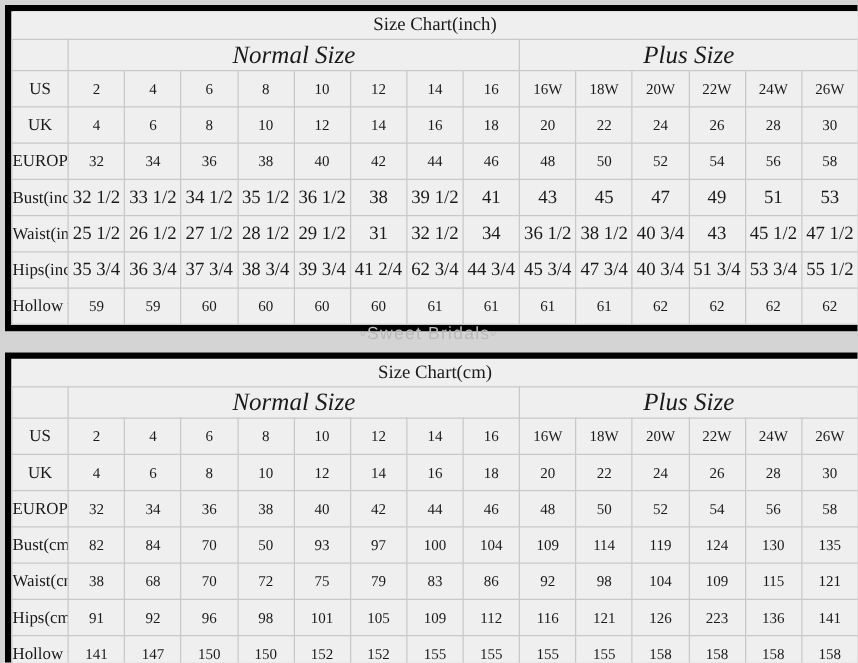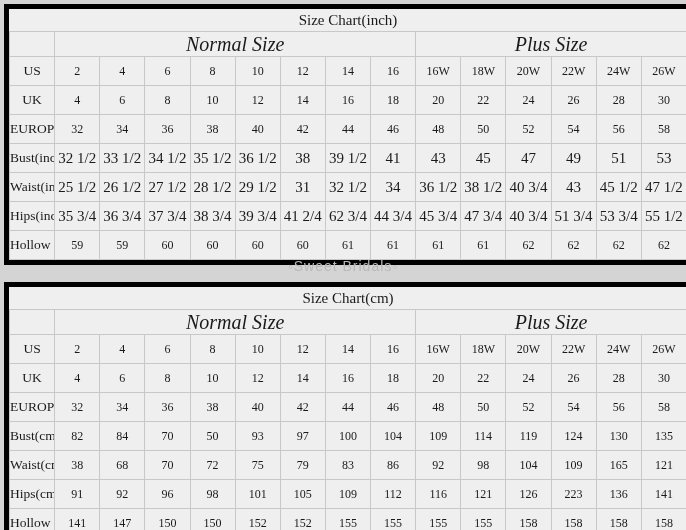--- a/index.html
+++ b/index.html
@@ -306,21 +306,21 @@
         <td class="val">70</td>
         <td class="val">72</td>
         <td class="val">75</td>
         <td class="val">79</td>
         <td class="val">83</td>
         <td class="val">86</td>
         <td class="val">92</td>
         <td class="val">98</td>
         <td class="val">104</td>
         <td class="val">109</td>
-        <td class="val">165</td>
+        <td class="val">115</td>
         <td class="val">121</td>
       </tr>
       <tr>
         <td class="labelcol rowlabel">Hips(cm)</td>
         <td class="val">91</td>
         <td class="val">92</td>
         <td class="val">96</td>
         <td class="val">98</td>
         <td class="val">101</td>
         <td class="val">105</td>

